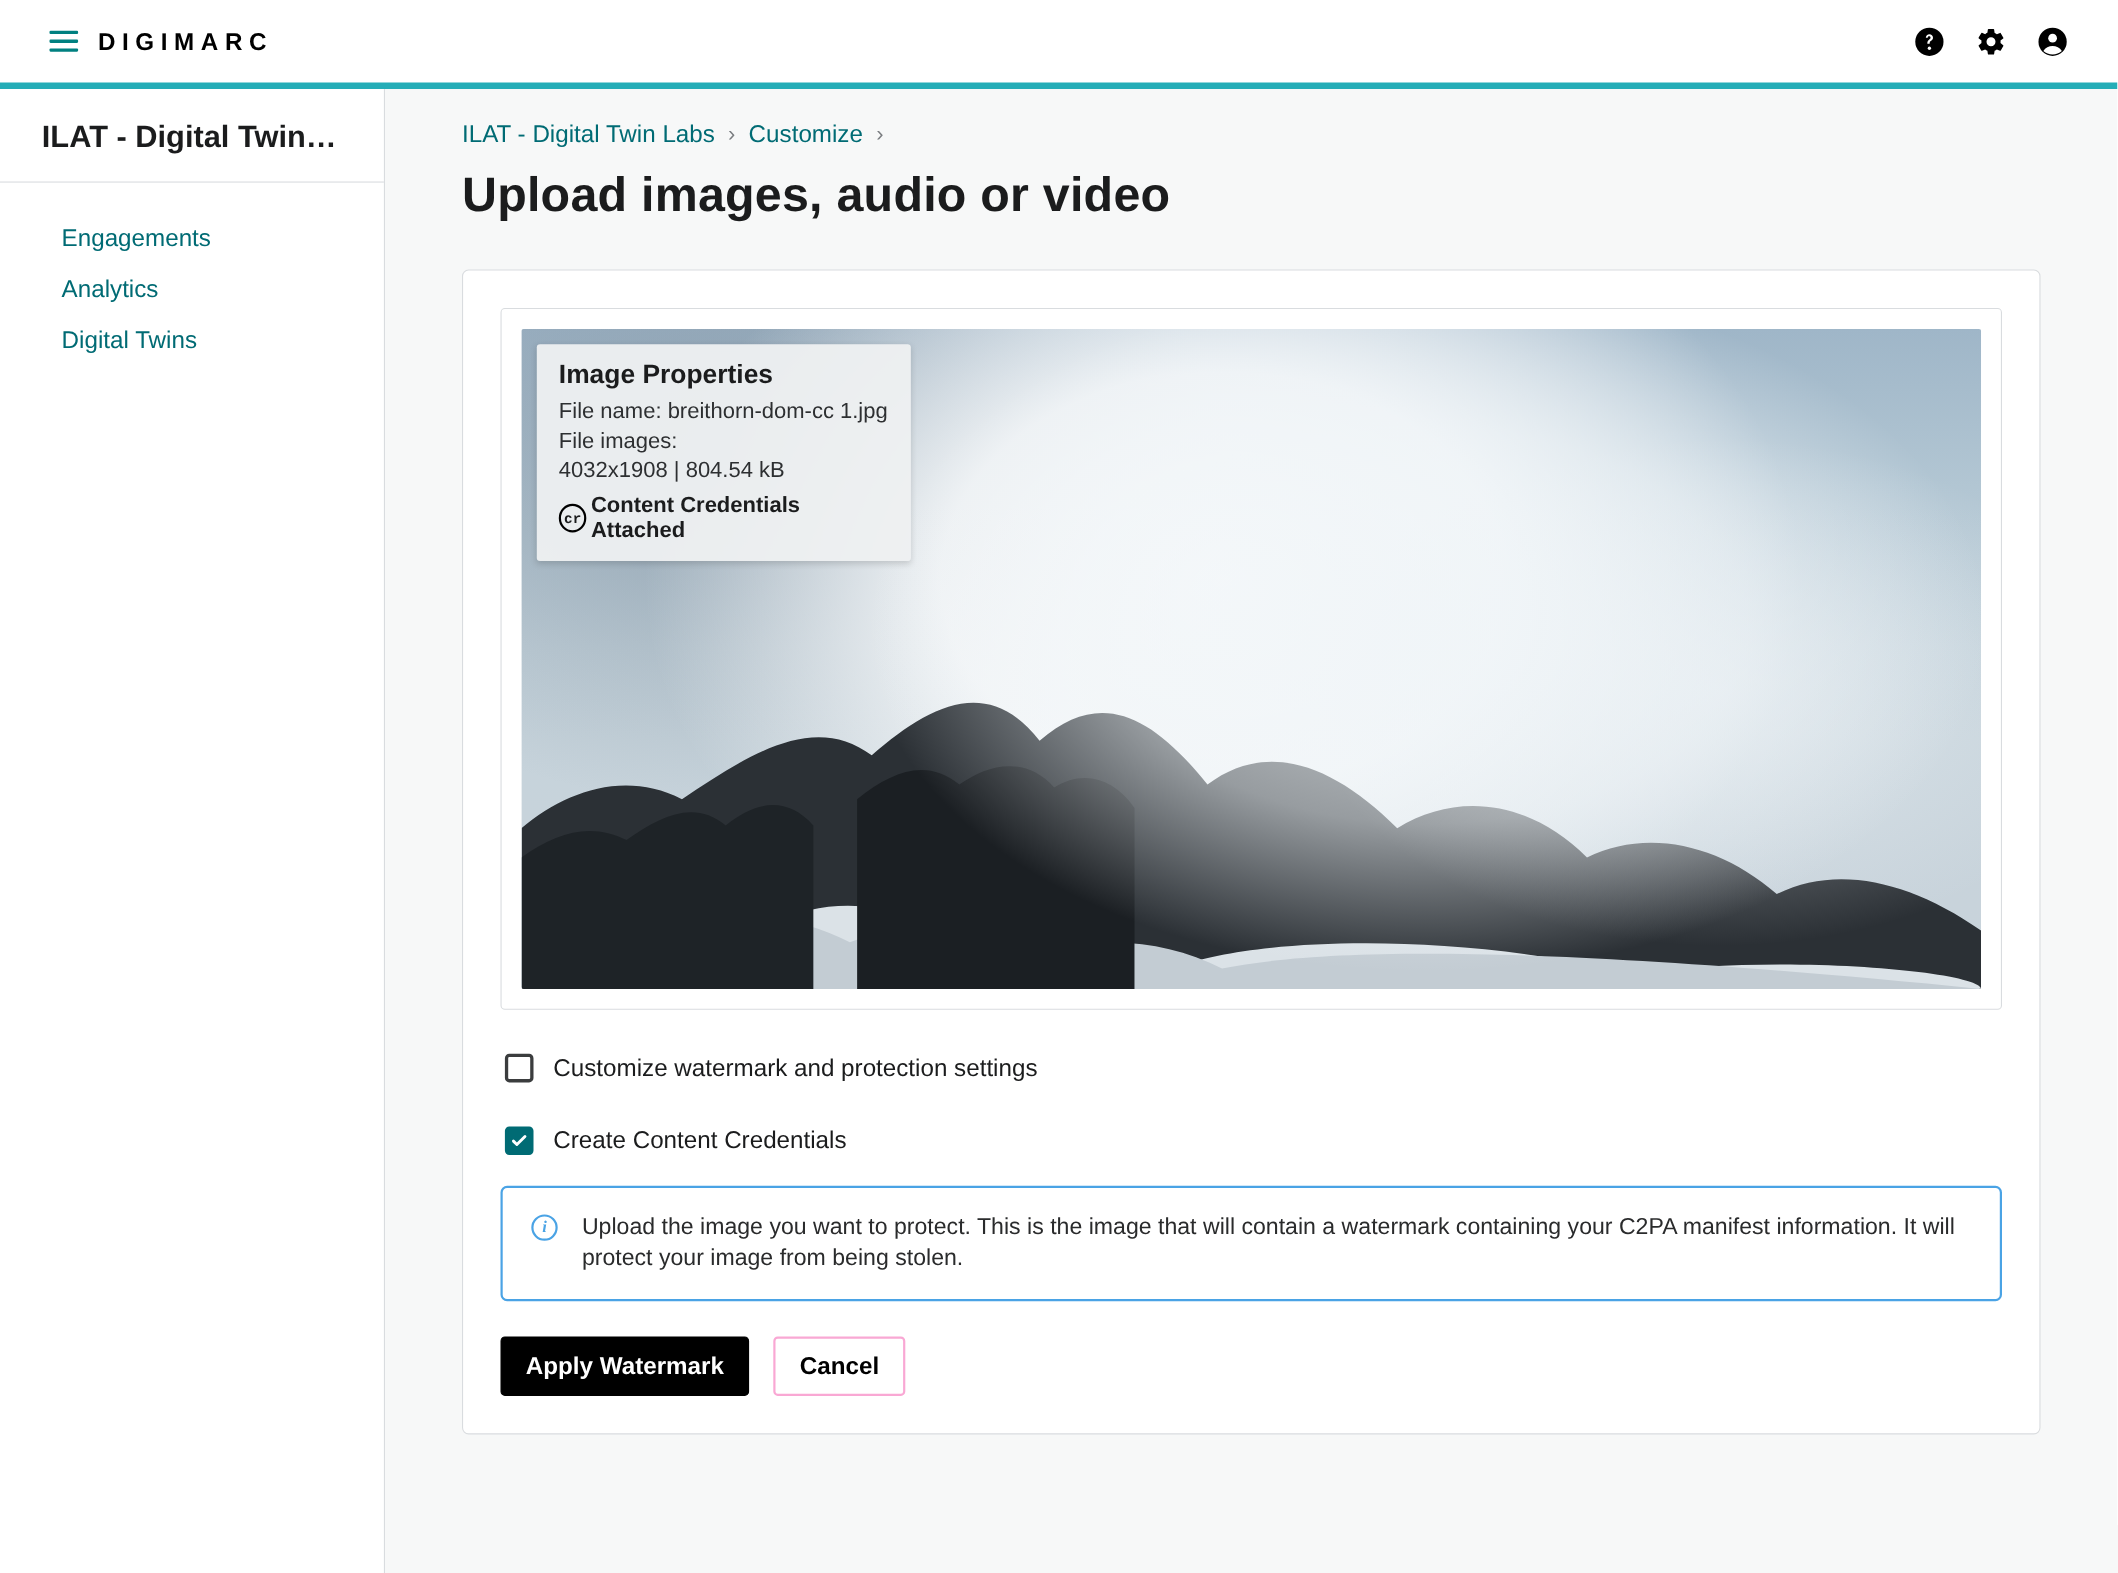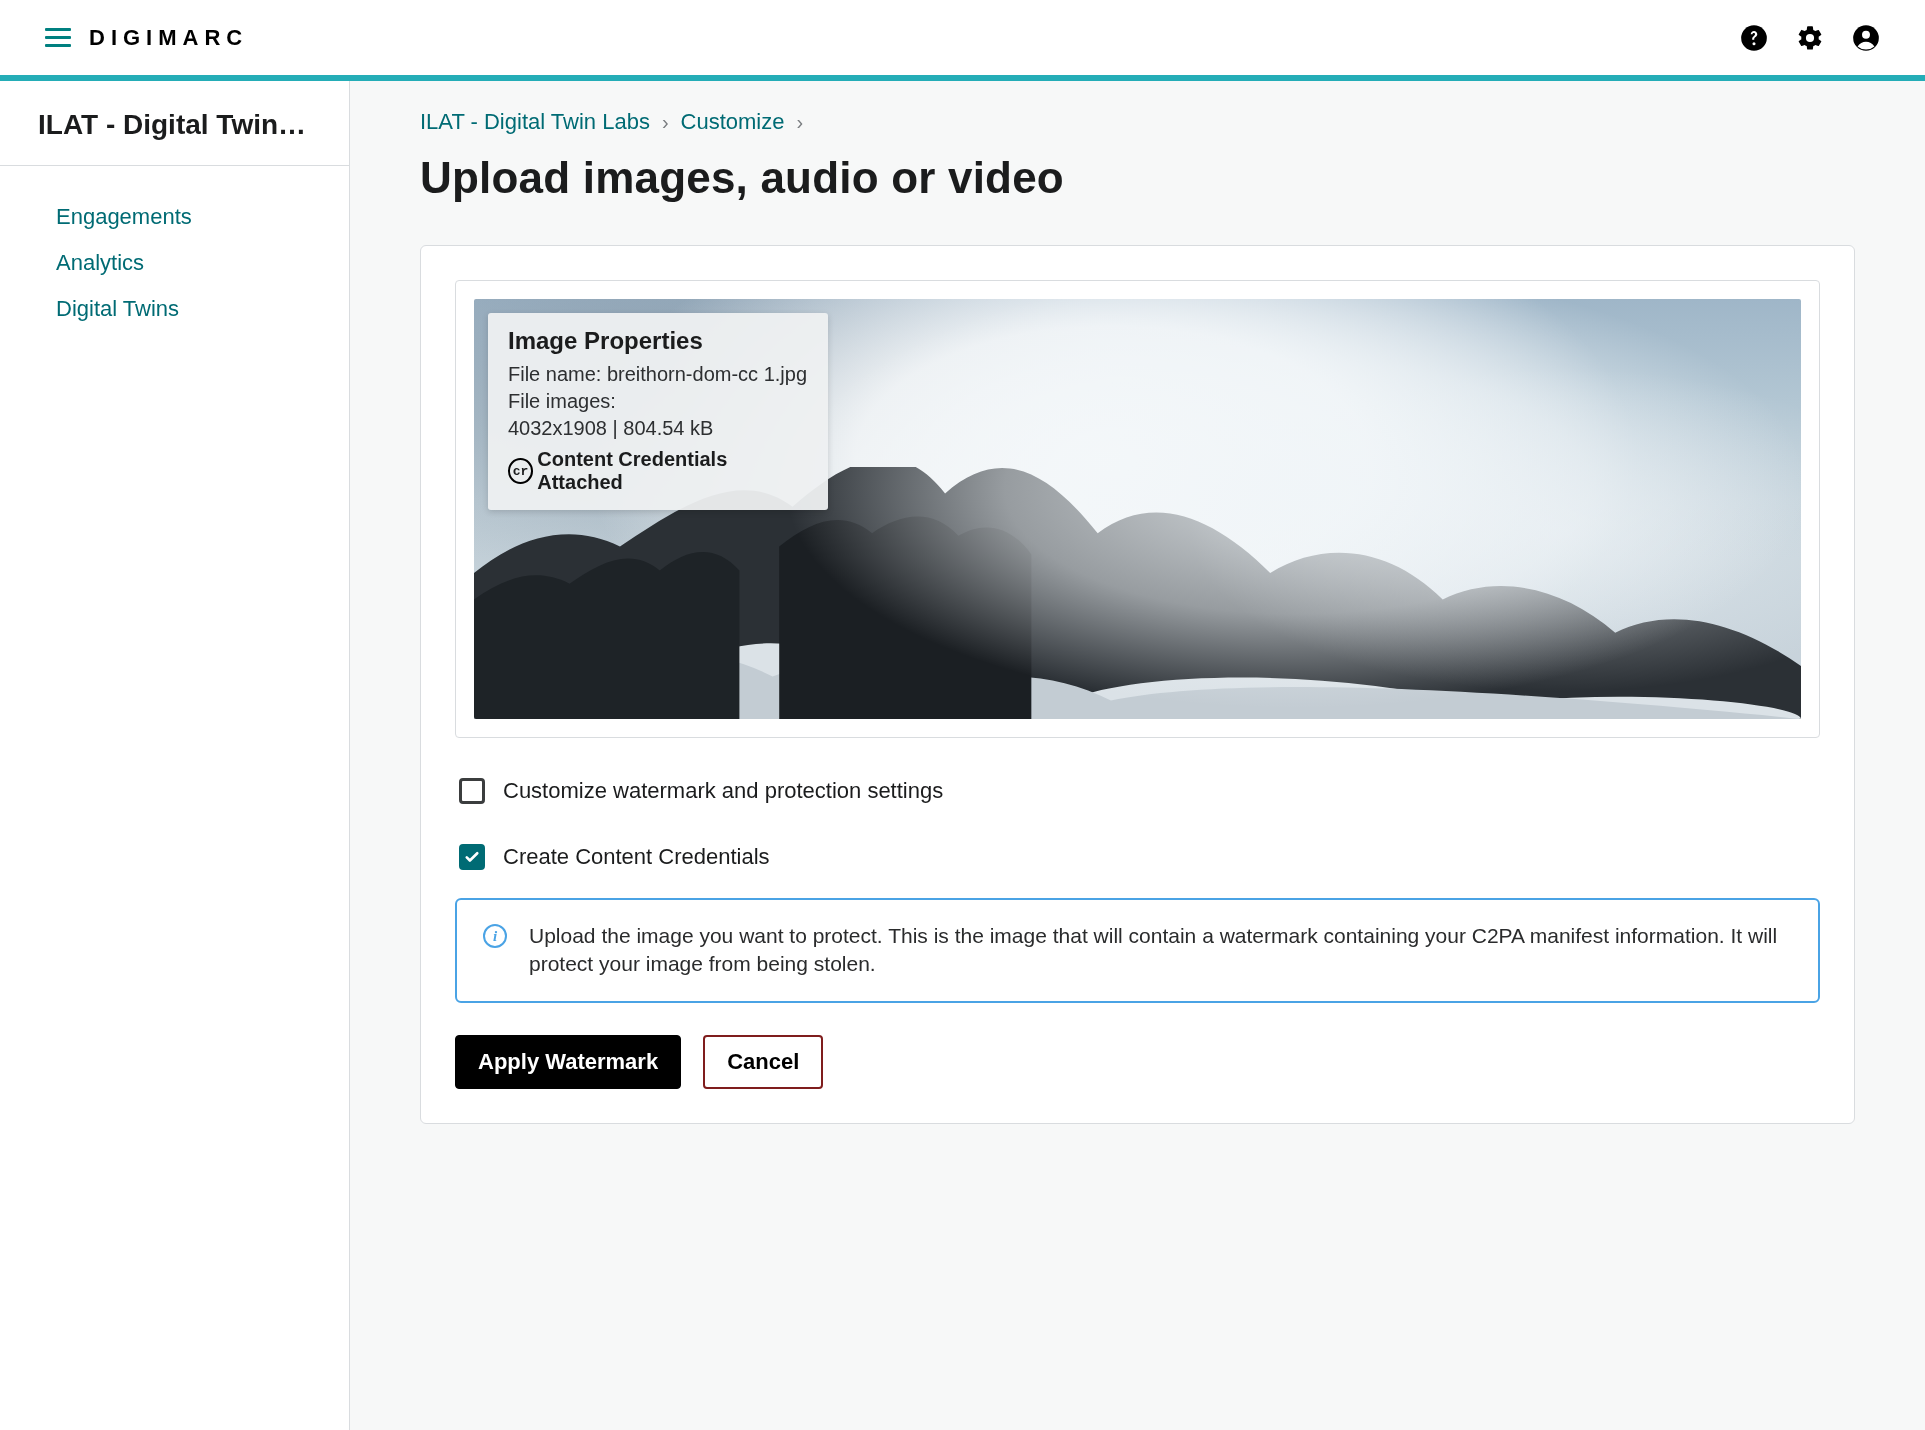--- a/index.html
+++ b/index.html
@@ -91,21 +91,21 @@
     padding: 34px;
   }
   .preview {
     border: 1px solid var(--dmx-border);
     border-radius: 4px;
     padding: 18px;
   }
   .preview-inner {
     position: relative;
     width: 100%;
-    height: 420px;
+    height: 600px;
     overflow: hidden;
     border-radius: 2px;
     background:
       radial-gradient(ellipse 55% 90% at 48% 38%, rgba(255,255,255,0.92) 0%, rgba(255,255,255,0.82) 35%, rgba(255,255,255,0) 72%),
       radial-gradient(ellipse 48% 72% at 15% 22%, rgba(120,135,150,0.55) 0%, rgba(255,255,255,0) 70%),
       linear-gradient(180deg, #9fb6c8 0%, #b2c6d3 24%, #c2d1da 48%, #c6d3db 62%, #c9d3db 100%);
   }
   .mountains {
     position:absolute; left:0; right:0; bottom:0; height:60%; overflow:hidden;
   }
@@ -162,21 +162,21 @@
     font-size: 15px; margin-top: 2px;
   }
   .info-text { font-size: 21px; line-height: 1.35; color: #2a2b2c; }
 
   .actions { display:flex; gap: 22px; margin-top: 32px; }
   .btn {
     font-size: 22px; font-weight: 700;
     padding: 12px 22px; border-radius: 4px; cursor:pointer;
   }
   .btn-primary { background: #000; color: #fff; border: 1px solid #000; }
-  .btn-secondary { background: #fff; color: #000; border: 2px solid #7f1d1d; }
+  .btn-secondary { background: #fff; color: #000; border: 2px solid #f9a8d4; }
 </style>
 </head>
 <body>
 
 <div class="header">
   <div class="header-left">
     <div class="hamburger">
       <span></span>
         <span></span>
         <span></span>

